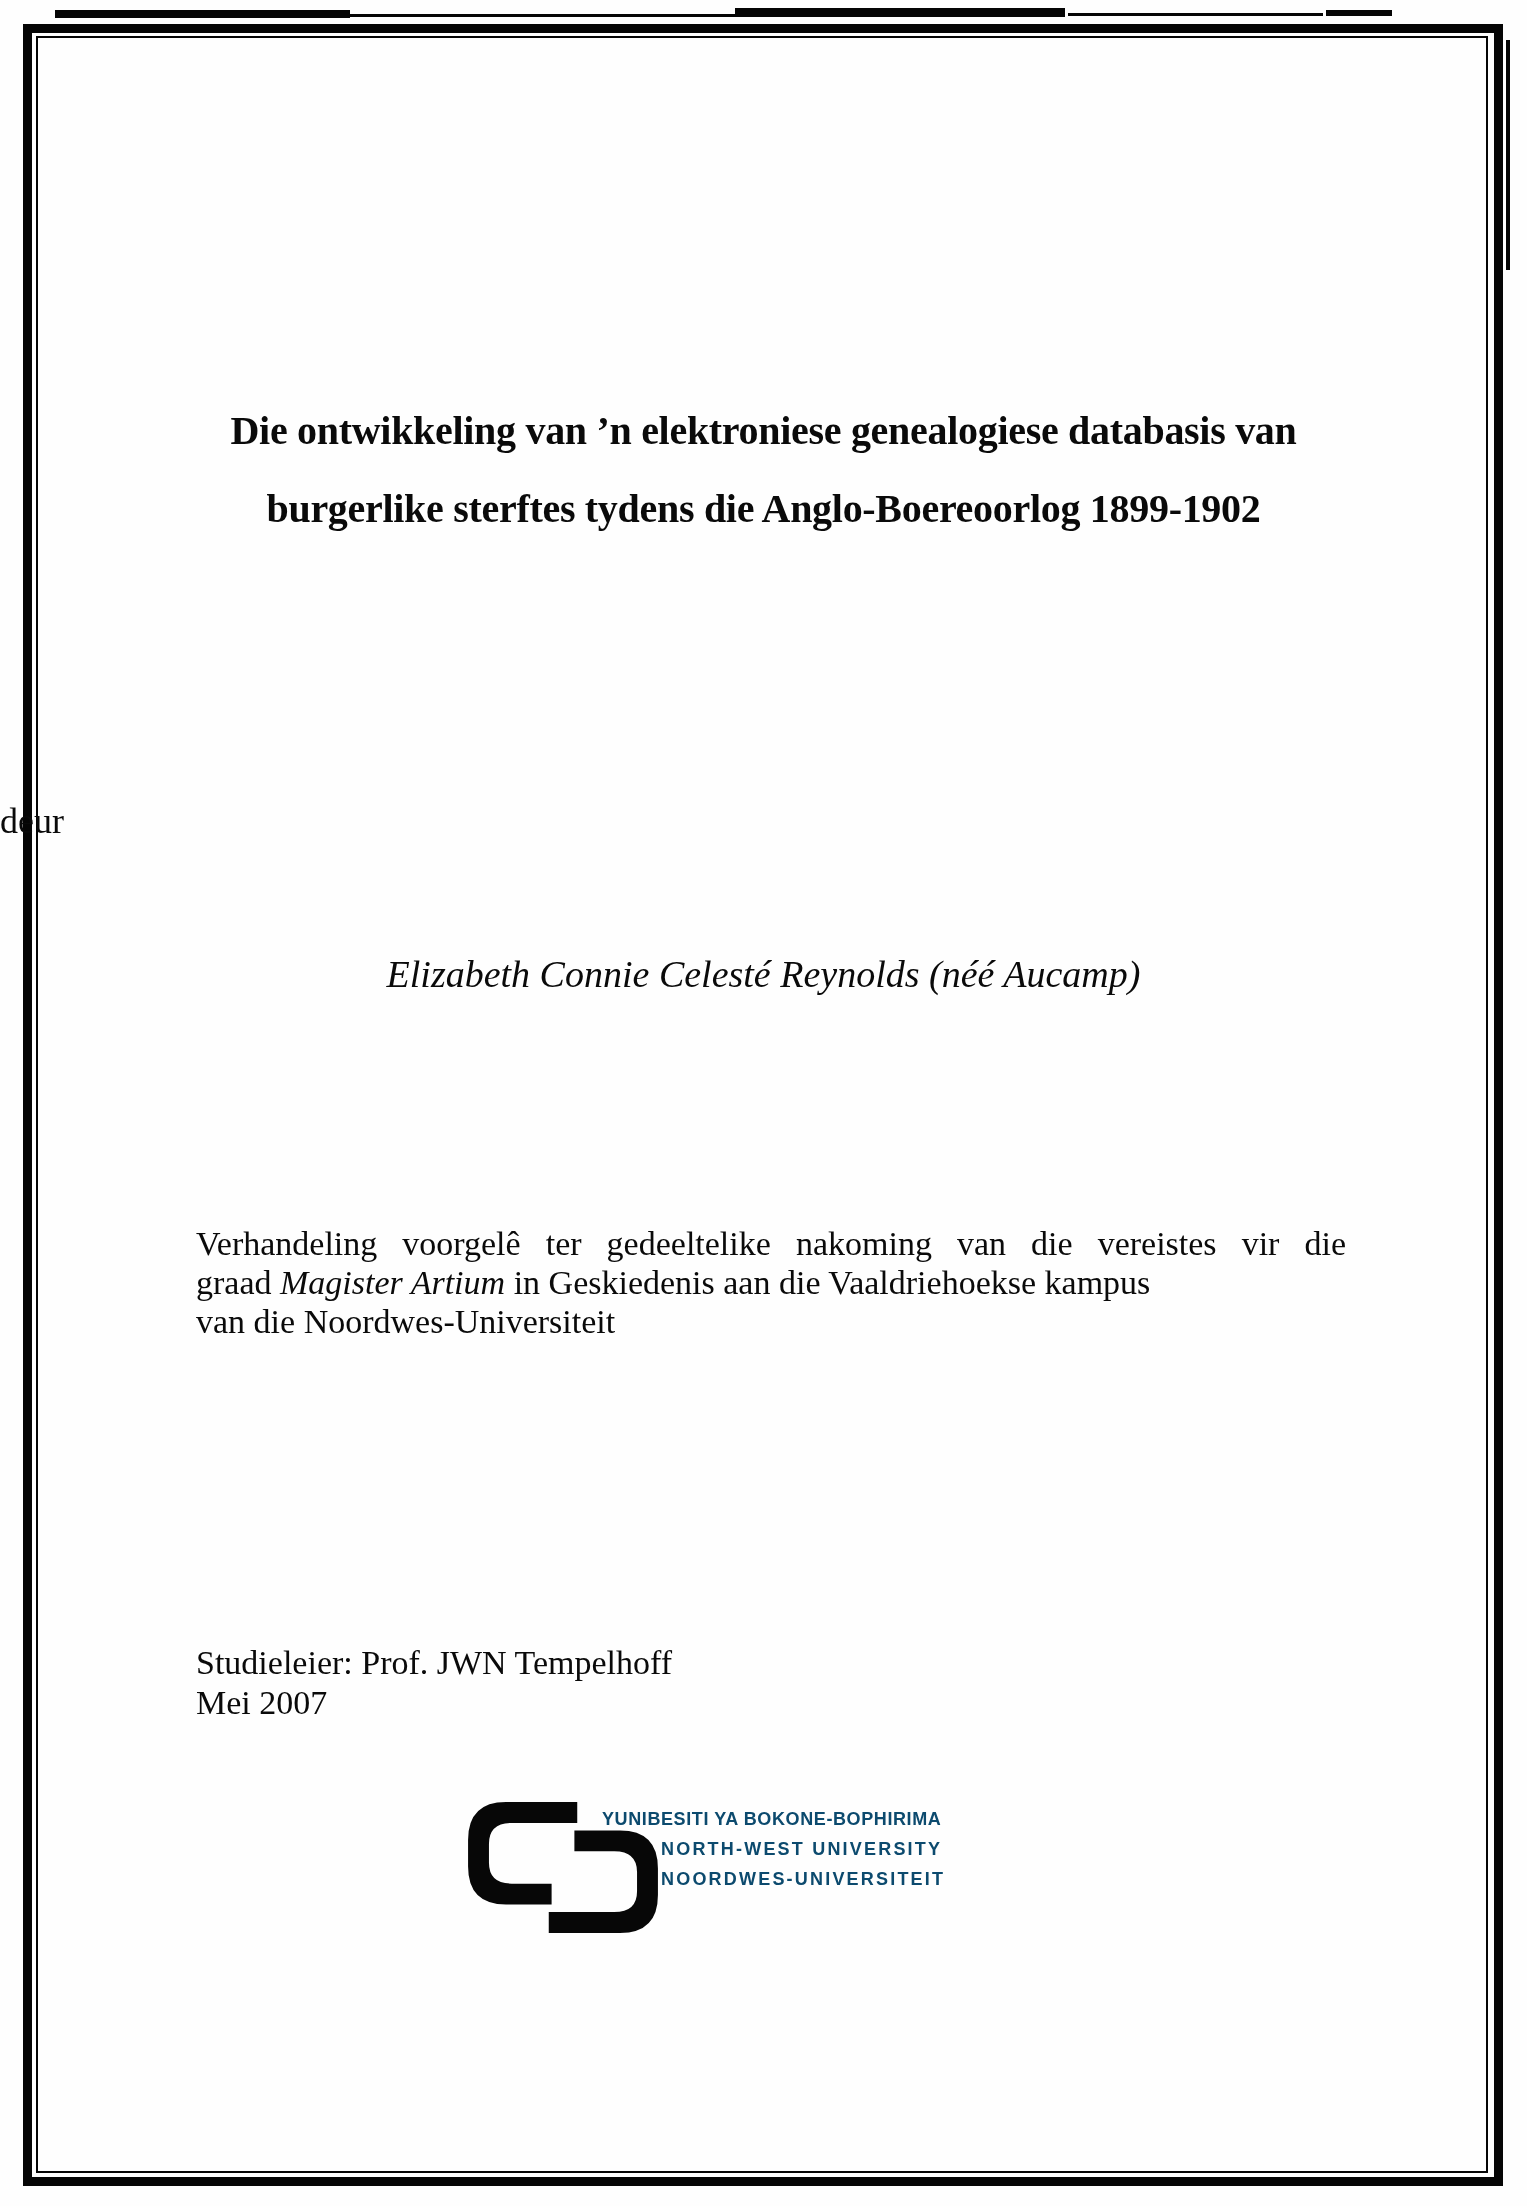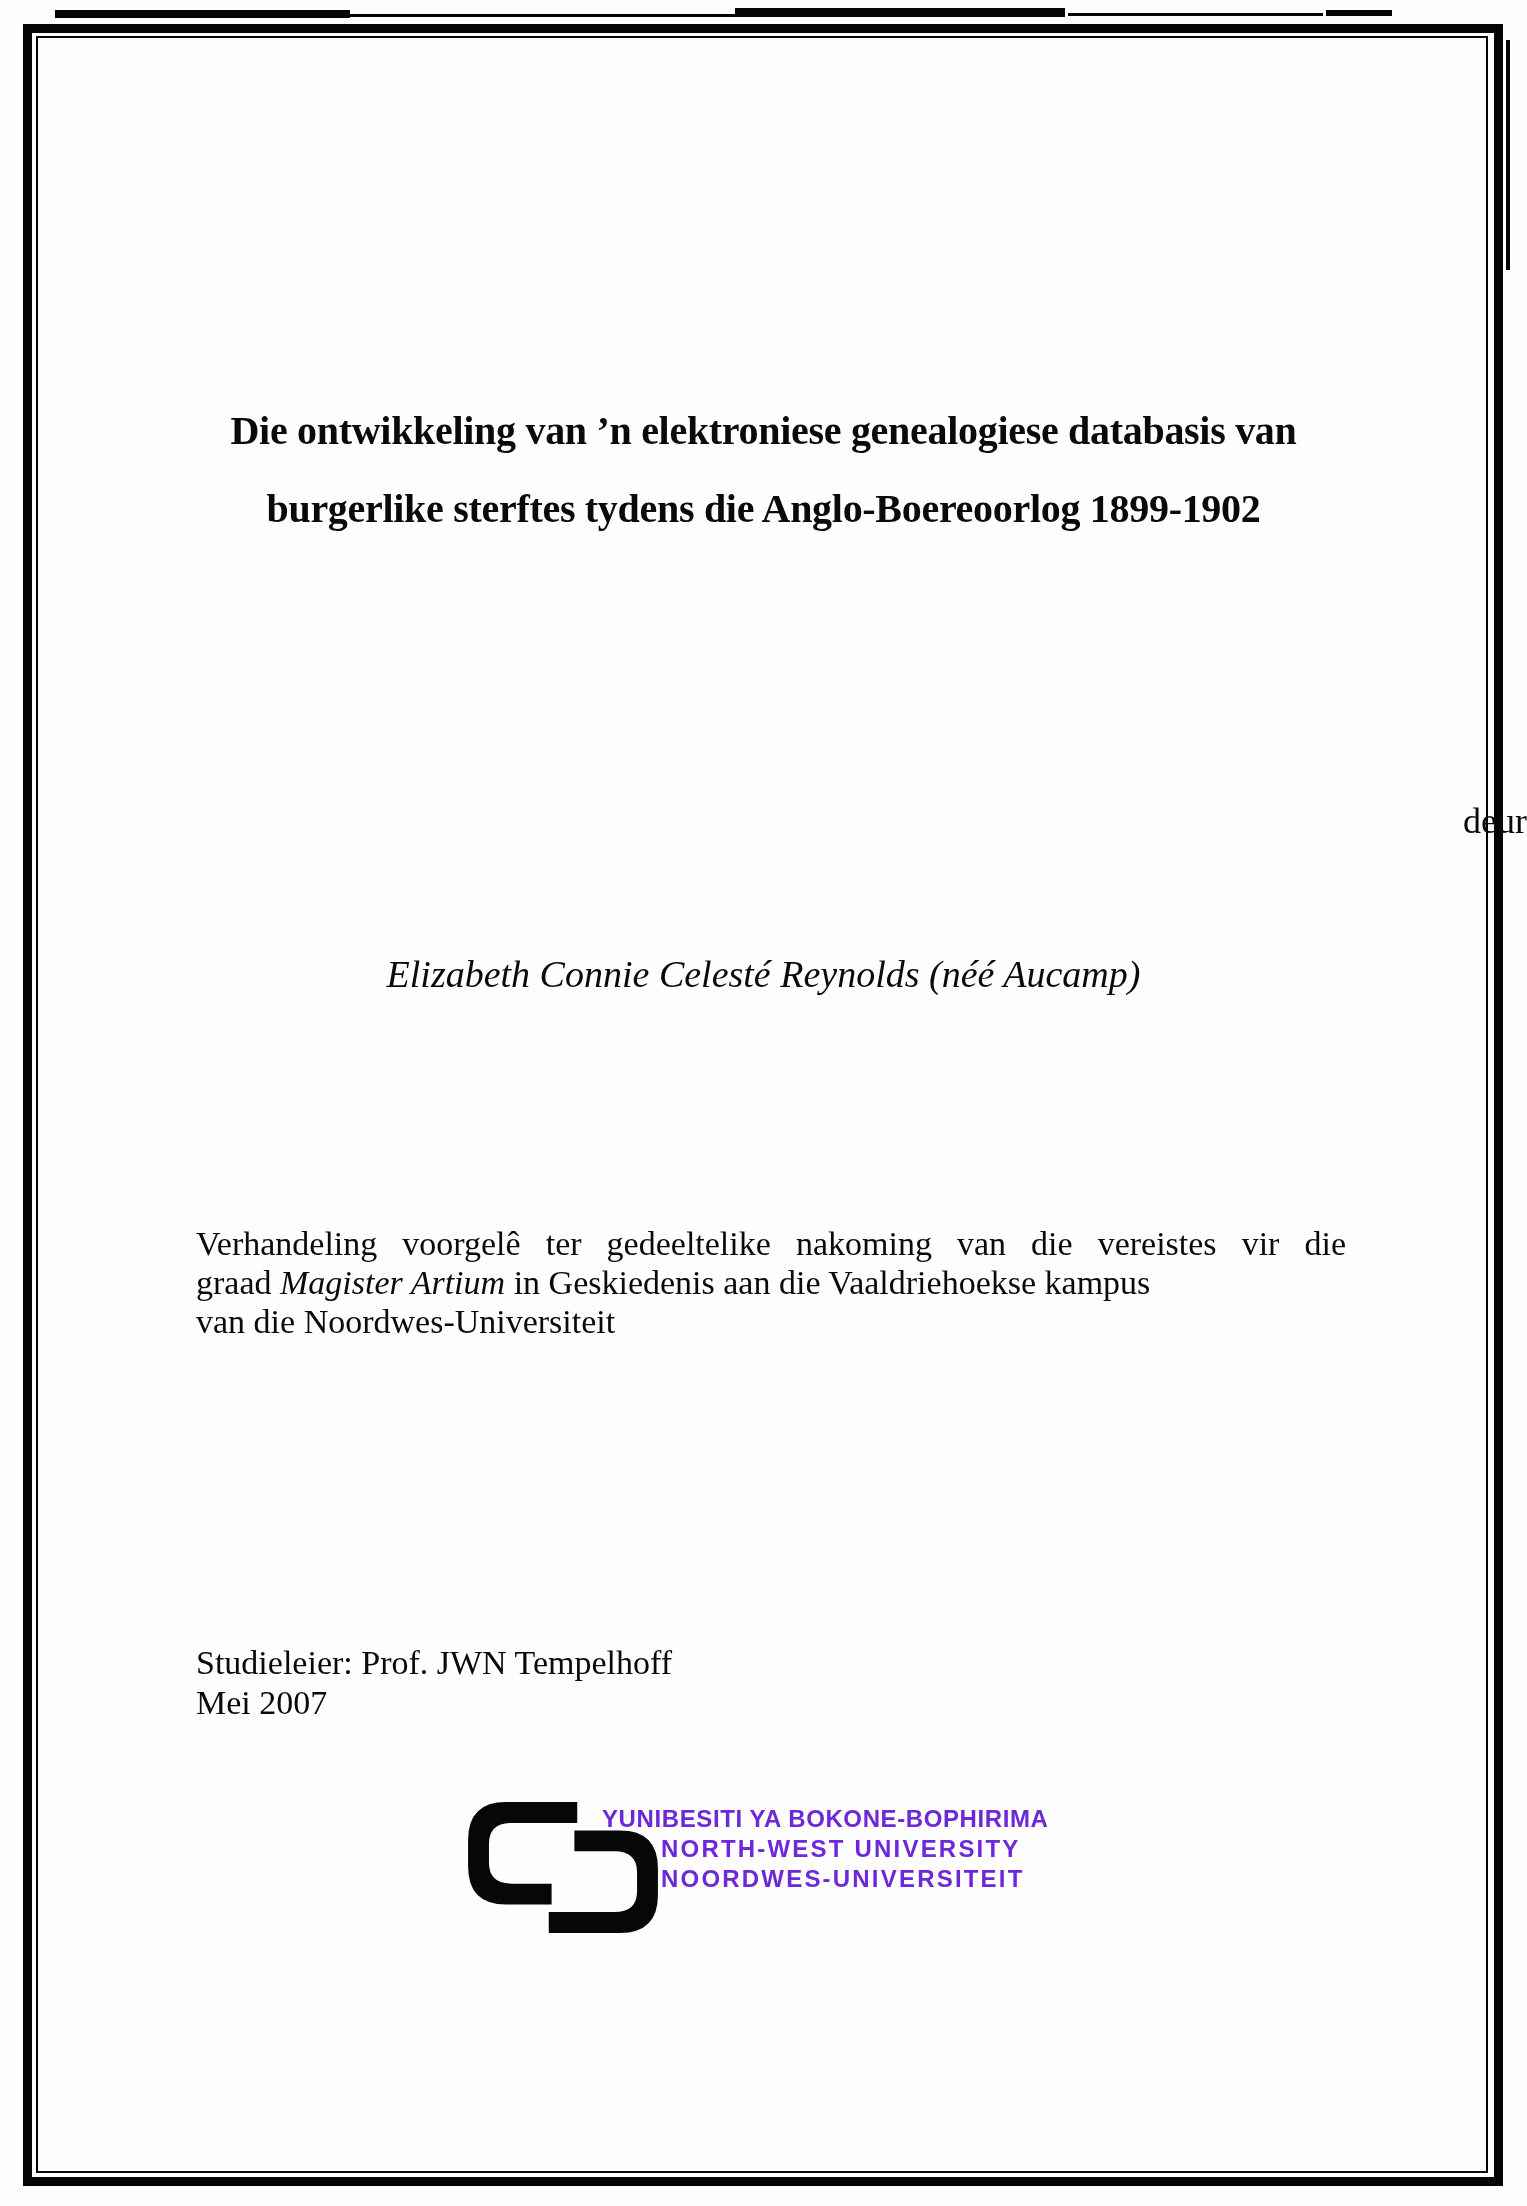--- a/index.html
+++ b/index.html
@@ -16,42 +16,42 @@
     position:absolute;left:36px;top:36px;right:39px;bottom:33px;
     border:2px solid #050505;
   }
   .artifact{position:absolute;background:#050505;}
   .title{
     position:absolute;left:100px;right:100px;top:392px;
     text-align:center;font-size:40px;line-height:78px;letter-spacing:-0.3px;font-weight:bold;
   }
   .byline{
     position:absolute;left:0;right:0;top:800px;
-    text-align:right;font-size:36px;
+    text-align:left;font-size:36px;
   }
   .author{
     position:absolute;left:0;right:0;top:952px;
     text-align:center;font-size:38px;font-style:italic;
   }
   .statement{
     position:absolute;left:196px;top:1224px;width:1150px;
     font-size:34px;line-height:39px;
   }
   .statement .just{text-align:justify;text-align-last:justify;}
   .statement .it{font-style:italic;}
   .supervisor{
     position:absolute;left:196px;top:1643px;
     font-size:34px;line-height:40px;
   }
   .logo{position:absolute;left:468px;top:1798px;width:660px;height:165px;}
   .logo svg{position:absolute;left:0;top:4px;display:block;}
   .logo-text{
     position:absolute;left:134px;top:6px;
     font-family:"Liberation Sans", sans-serif;
-    font-weight:bold;font-size:24px;line-height:30px;color:#6d28d9;
+    font-weight:bold;font-size:18px;line-height:30px;color:#0c4a6e;
     white-space:nowrap;
   }
   .logo-text .l1{letter-spacing:0.6px;}
   .logo-text .ind{margin-left:59px;letter-spacing:2.2px;}
 </style>
 </head>
 <body>
 
 <div class="page">
 

